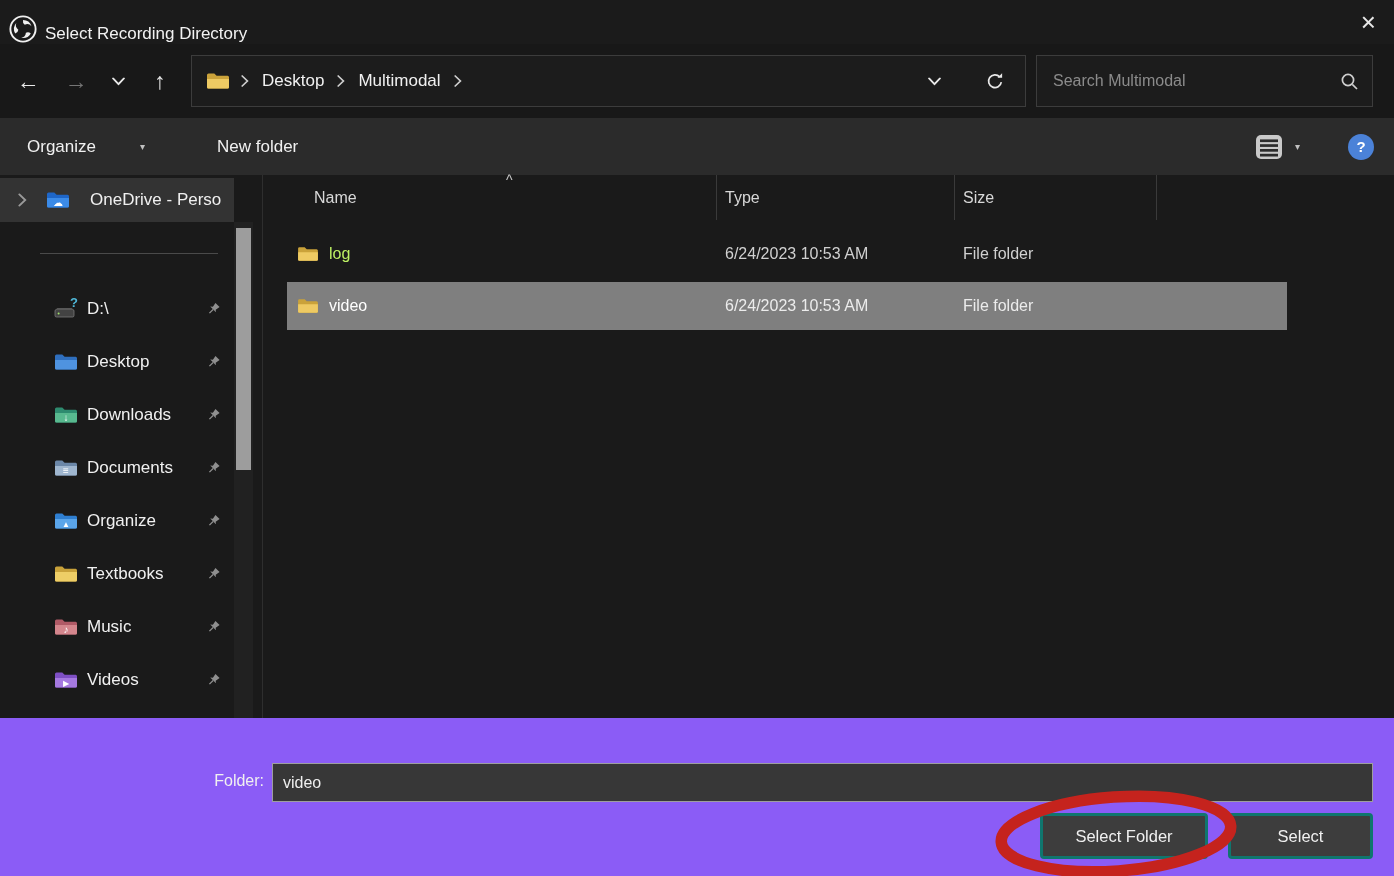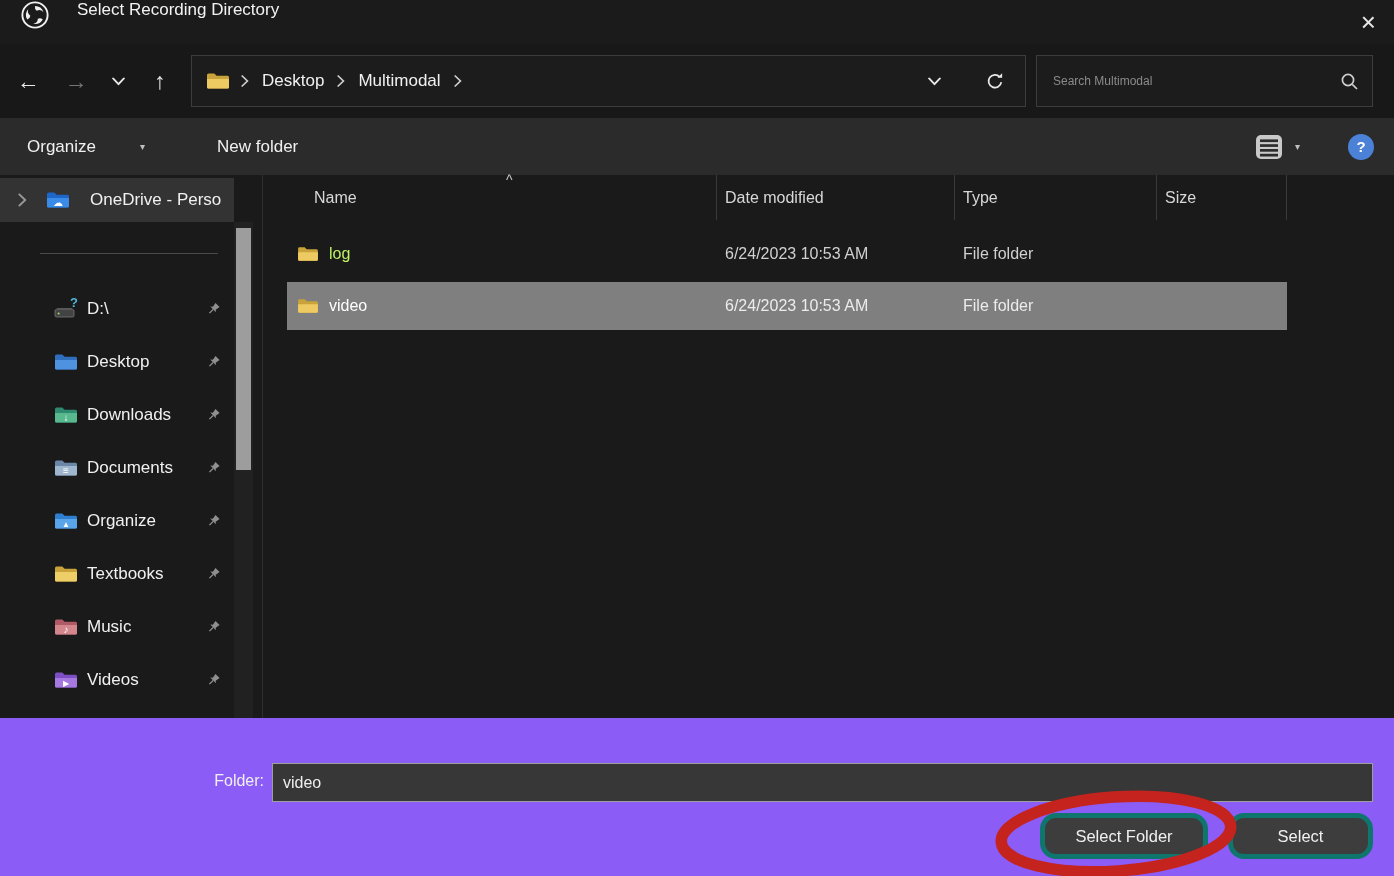--- a/index.html
+++ b/index.html
@@ -1,41 +1,41 @@
 <!DOCTYPE html>
 <html><head>
 <meta charset="utf-8">
 <style>
   html,body{margin:0;padding:0;background:#101010;}
   .window{position:relative;width:1394px;height:876px;background:#191919;overflow:hidden;
     font-family:"Liberation Sans","DejaVu Sans",sans-serif;color:#f0f0f0;}
   svg{display:block;}
 
   
-  .titlebar{height:44px;background:#1b1b1b;display:flex;align-items:flex-start;padding-left:20px;position:relative;gap:20px;}
+  .titlebar{height:44px;background:#1b1b1b;display:flex;align-items:flex-end;padding-left:8px;position:relative;}
   .title-text{font-size:17px;margin-left:7px;color:#f2f2f2;}
   .close-btn{position:absolute;top:5px;right:12px;font-size:26px;color:#e8e8e8;background:none;border:none;line-height:32px;font-family:inherit;}
 
   
   .navbar{height:74px;background:#181818;display:flex;align-items:center;}
   .nav-btn{background:none;border:none;color:#e8e8e8;font-size:23px;width:36px;padding:0;text-align:center;font-family:inherit;}
   .nav-back{margin-left:10px;}
   .nav-fwd{color:#757575;margin-left:12px;}
   .nav-chev{margin-left:10px;width:28px;display:flex;justify-content:center;}
   .nav-up{margin-left:10px;}
   .addressbar{width:835px;height:52px;margin-left:13px;border:1px solid #3c3c3c;background:#1c1c1c;
     display:flex;align-items:center;box-sizing:border-box;}
   .bc-folder{margin-left:14px;}
   .bc-chev{margin:0 11px;}
   .crumb{font-size:17px;background:none;border:none;color:#f0f0f0;padding:0 2px;font-family:inherit;}
   .addr-right{margin-left:auto;display:flex;align-items:center;gap:44px;padding-right:20px;}
   .addr-right button{background:none;border:none;padding:0;}
   .searchbox{width:337px;height:52px;margin-left:10px;border:1px solid #3c3c3c;background:#1c1c1c;
     display:flex;align-items:center;box-sizing:border-box;}
-  .searchbox input{flex:1;background:transparent;border:none;outline:none;color:#e8e8e8;font-size:12px;
+  .searchbox input{flex:1;background:transparent;border:none;outline:none;color:#e8e8e8;font-size:16px;
     padding:0 0 0 16px;font-family:inherit;min-width:0;}
   .searchbox input::placeholder{color:#8b8b8b;}
   .search-icon{margin-right:13px;}
 
   
   .toolbar{height:57px;background:#2b2b2b;display:flex;align-items:center;}
   .tool-btn{background:none;border:none;color:#f0f0f0;font-size:17px;font-family:inherit;display:flex;align-items:center;padding:0;gap:36px;}
   .organize{margin-left:27px;}
   .menu-caret{font-size:10px;color:#c0c0c0;margin-left:8px;}
   .newfolder{margin-left:72px;}
@@ -80,21 +80,21 @@
   .row-log{top:55px;}
   .row-video{top:107px;background:#7f7f7f;}
   .row-video .cell{color:#ececec;}
   .row-video .name-cell{color:#ffffff;}
 
   
   .footer{position:relative;height:198px;background:#8b5cf6;padding-left:18px;}
   .folder-label{position:absolute;left:0;top:54px;width:264px;text-align:right;font-size:16px;color:#f0f0f0;}
   .folder-input{position:absolute;left:272px;top:45px;width:1101px;height:39px;box-sizing:border-box;background:#373737;
     border:1px solid #9e9e9e;color:#eeeeee;font-size:16px;padding:0 10px;font-family:inherit;outline:none;}
-  .btn{position:absolute;top:95px;height:46px;background:#3d3d3d;border:5px solid #0f766e;border-radius:16px;
+  .btn{position:absolute;top:95px;height:46px;background:#3d3d3d;border:3px solid #0f766e;border-radius:4px;
     color:#f0f0f0;font-size:16.5px;font-family:inherit;}
   .select-btn{left:1040px;width:168px;}
   .cancel-btn{left:1228px;width:145px;}
   .annotation{position:absolute;left:975px;top:60px;pointer-events:none;z-index:5;}
   .resize-grip{position:absolute;right:3px;bottom:3px;}
   .hidden-defs{position:absolute;width:0;height:0;overflow:hidden;}
 </style>
 </head>
 <body>
 
@@ -362,21 +362,20 @@
       </div>
 
       <div class="sb-track">
         <div class="sb-thumb"></div>
       </div>
     </div>
 
     <div class="filelist">
       <div class="list-header">
         <button class="hcell first">Name</button>
-        <button class="hcell">Date modified</button>
         <button class="hcell">Type</button>
         <button class="hcell">Size</button>
         <span class="hcell hfiller"></span>
         <span class="sort-caret">^</span>
       </div>
 
       <div class="file-row row-log">
         <span class="name-cell">
           <span class="icon-wrap" style="--fb:#caa23a;--ff:#eeca63;width:22px;height:18px;">
             <svg width="22" height="18" viewBox="0 0 24 20">

